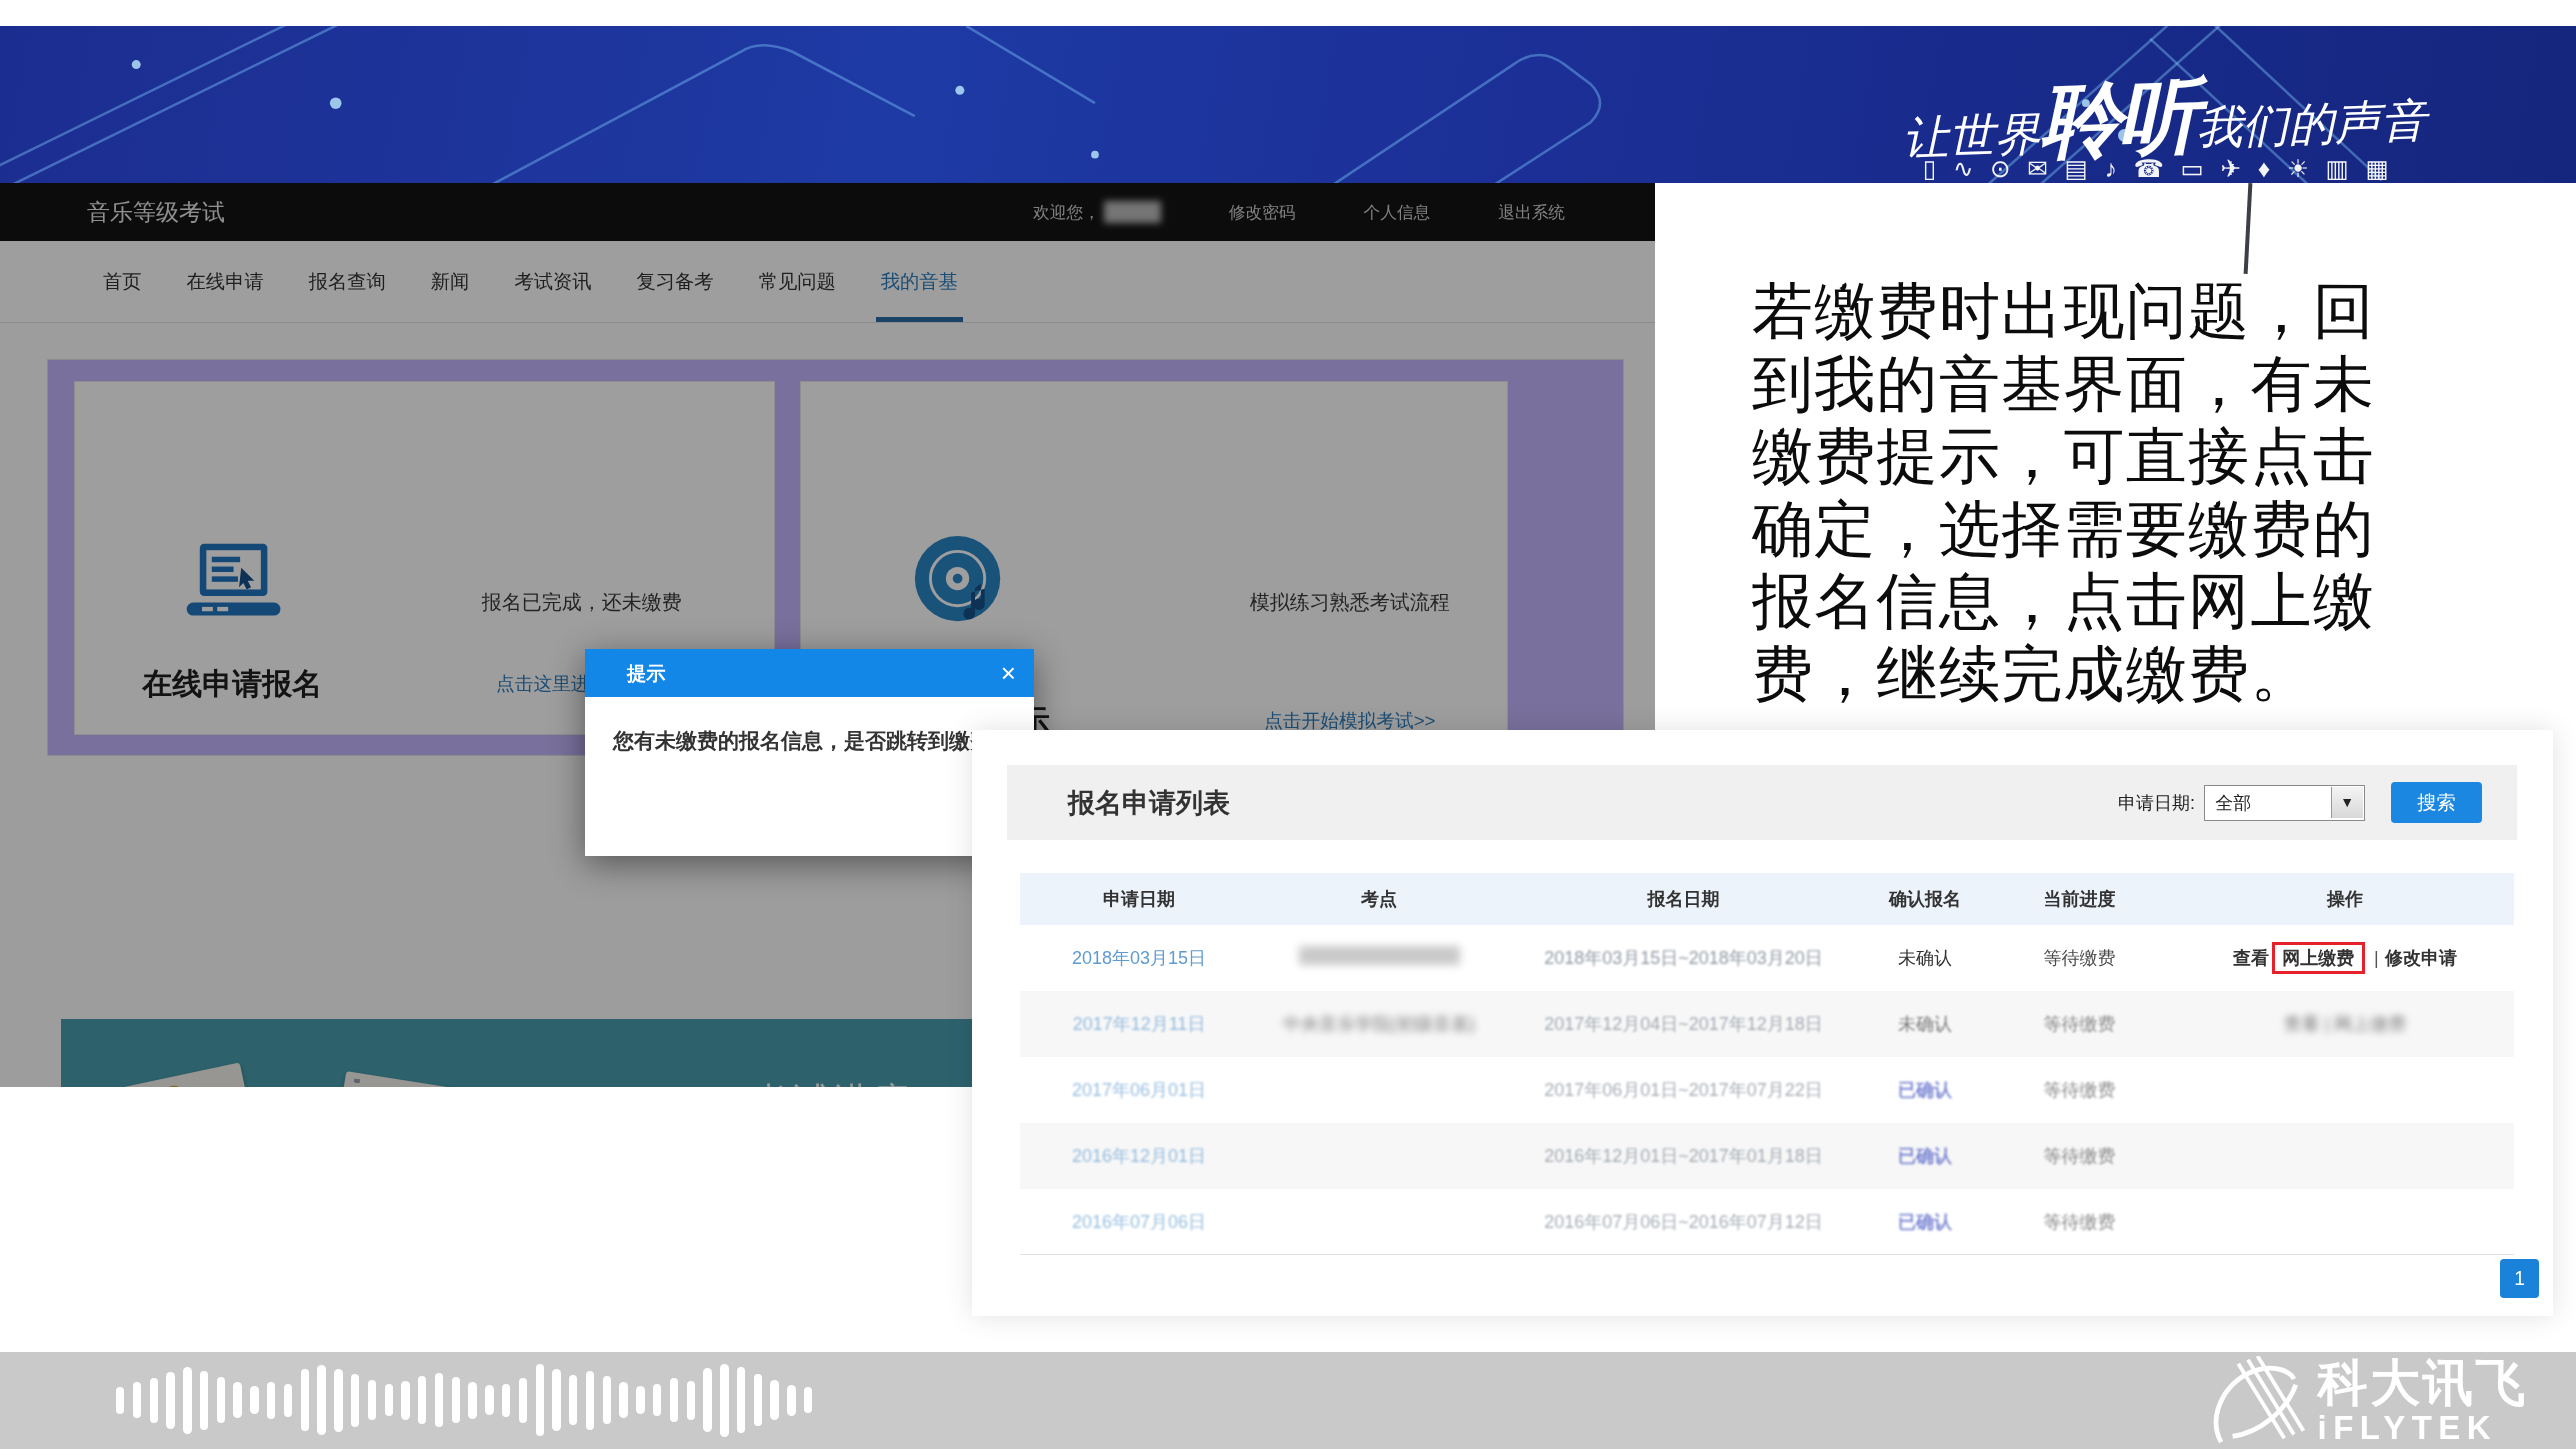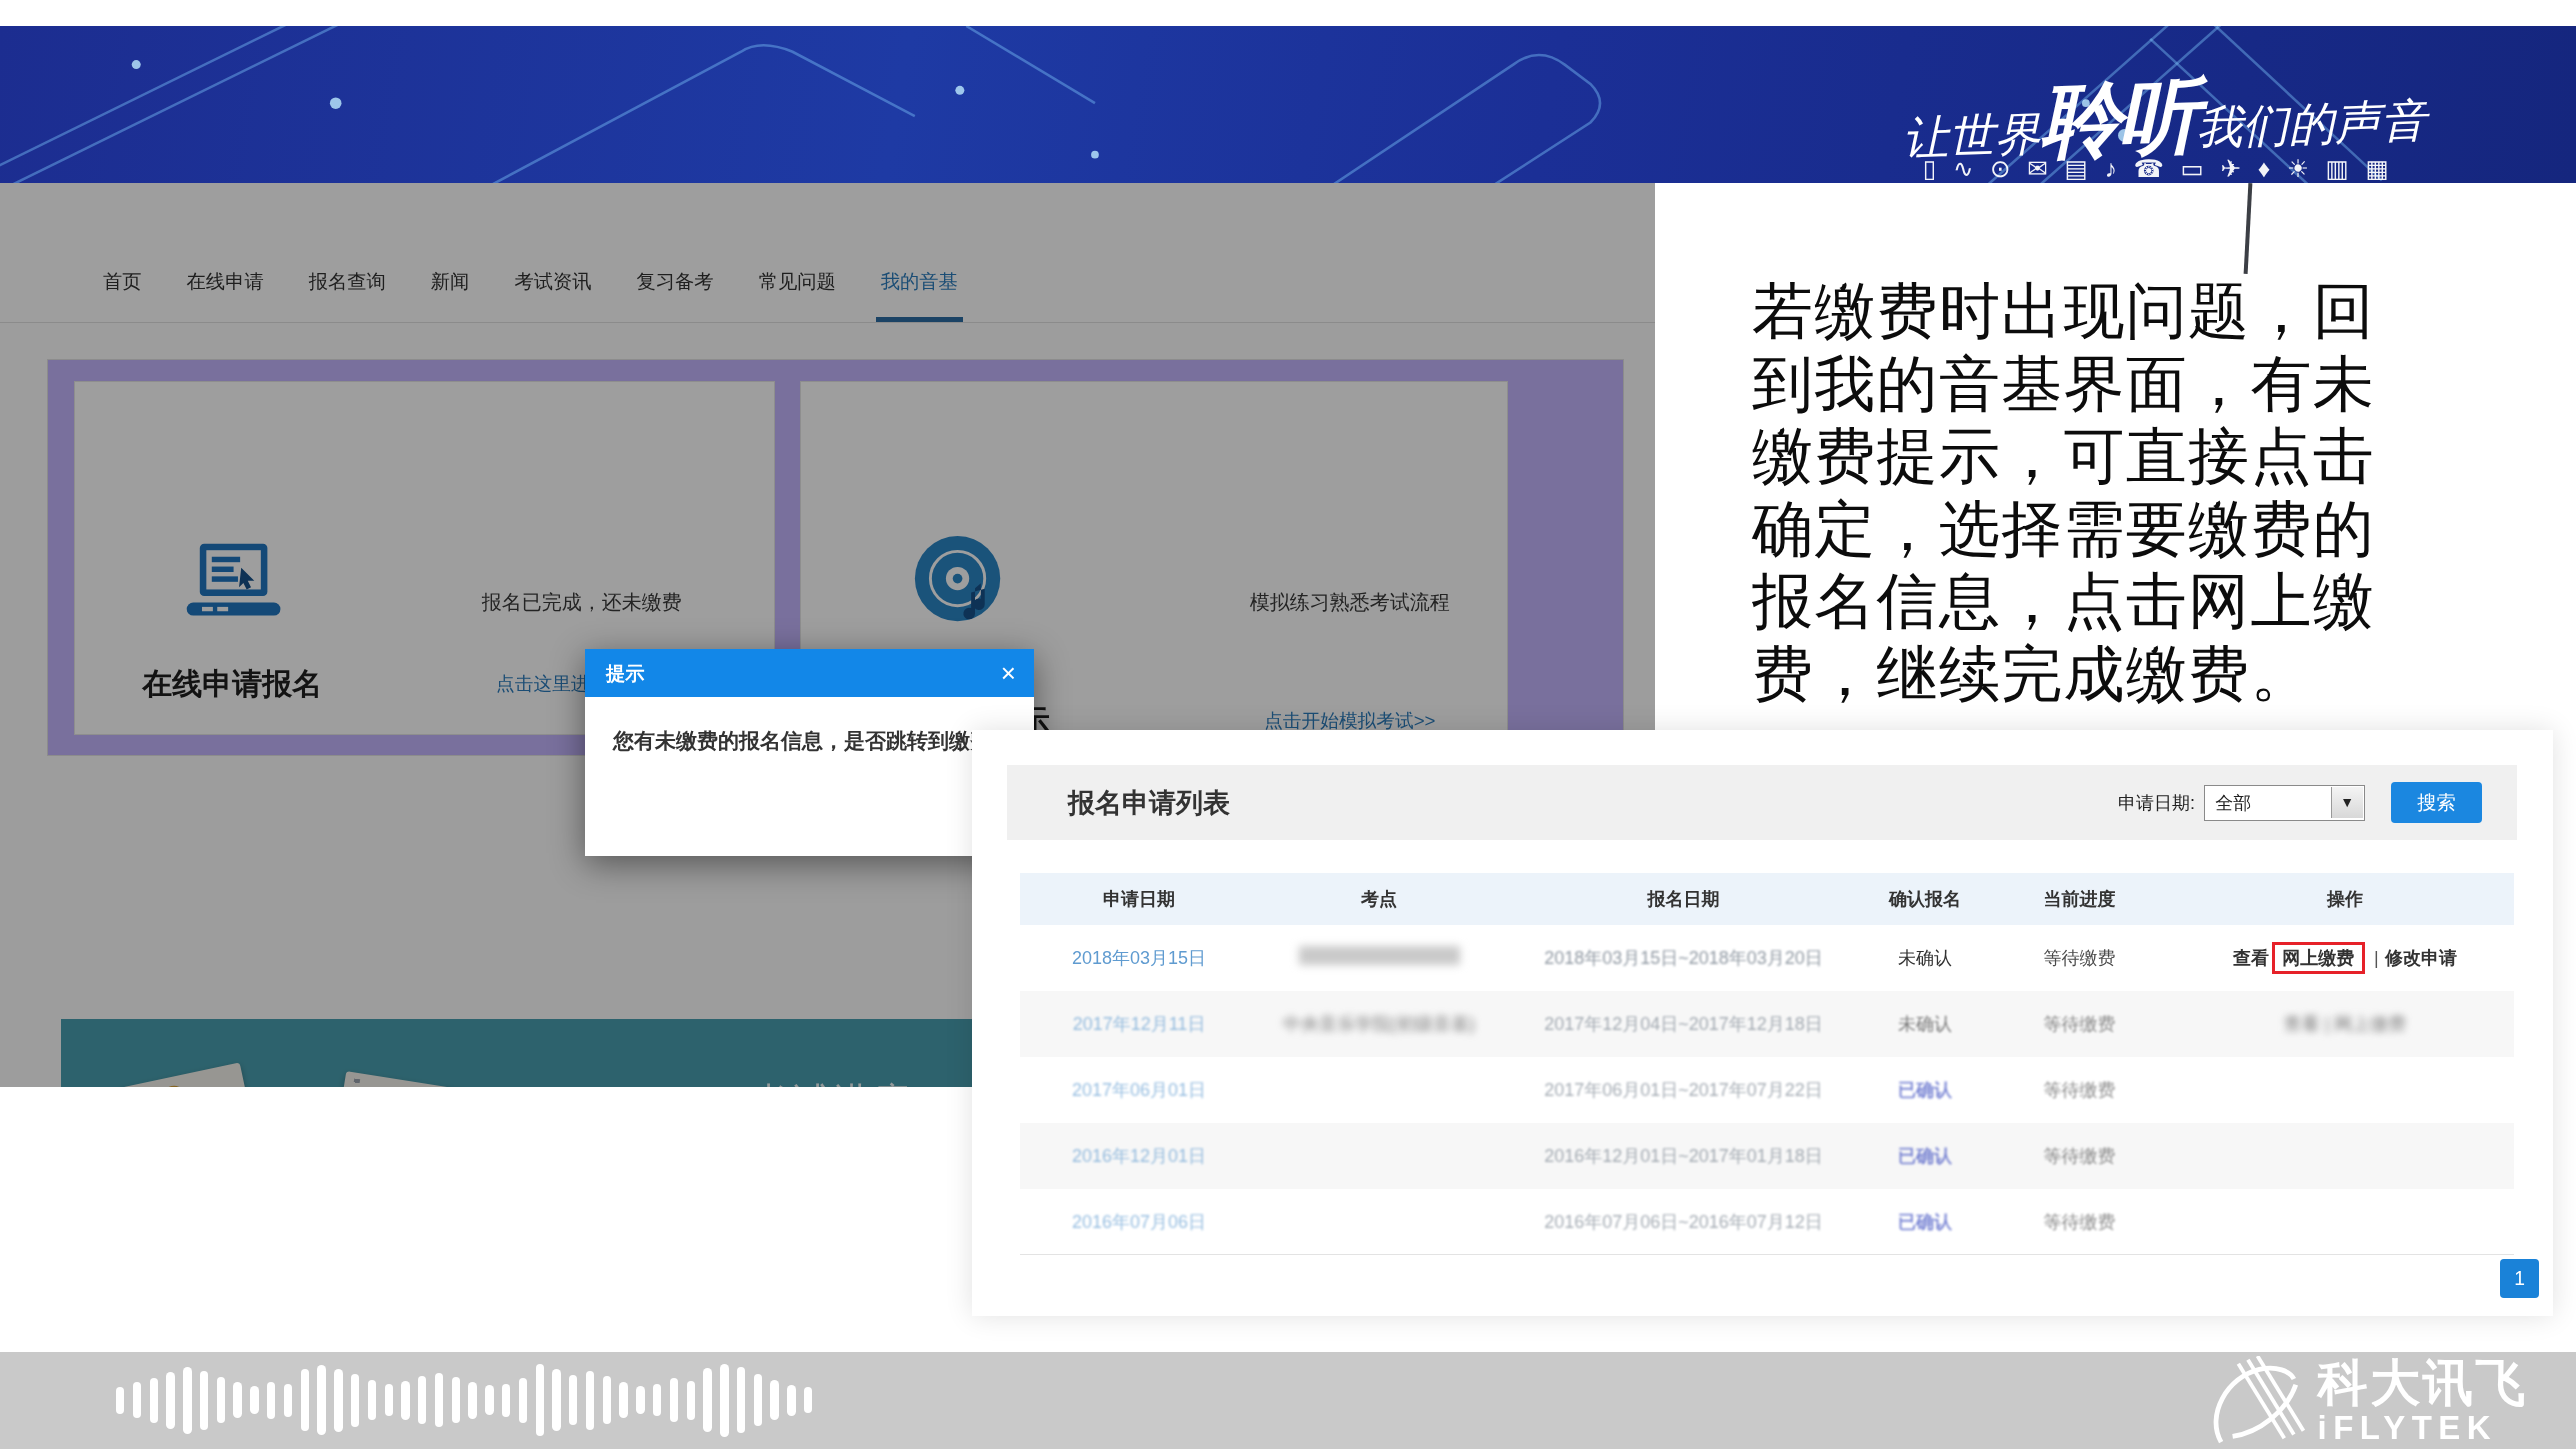--- a/index.html
+++ b/index.html
@@ -49,21 +49,21 @@
   .doc2{left:277px;top:61px;transform:rotate(9deg);}
   .doc .dot{position:absolute;border-radius:50%;width:16.7px;height:16.7px;border:3.2px solid #d7a43c;}
   .doc .lines{position:absolute;left:9px;top:6.4px;width:6.4px;height:81px;
         background:repeating-linear-gradient(#9aa2ad 0 3.9px,transparent 3.9px 10.3px);}
   .shot-overlay{position:absolute;left:0;top:0;width:1655px;height:904px;background:rgba(0,0,0,.38);z-index:5;}
 
   
   .dialog{position:absolute;left:585px;top:649px;width:449px;height:207px;background:#fff;z-index:6;
           box-shadow:0 7.7px 32px rgba(0,0,0,.45);}
   .dialog-head{height:48px;background:#1287e8;display:flex;align-items:center;color:#fff;}
-  .dialog-title{margin-left:21px;font-size:19.3px;font-weight:bold;}
+  .dialog-title{margin-left:42px;font-size:19.3px;font-weight:bold;}
   .dialog-close{margin-left:auto;margin-right:18px;font-size:26px;cursor:pointer;line-height:1;}
   .dialog-msg{margin:30px 0 0 28px;font-size:21px;font-weight:bold;color:#333;white-space:nowrap;}
   .dialog-btns{position:absolute;left:0;top:144px;width:100%;height:39px;}
   .btn-ok{position:absolute;left:126px;top:0;width:85px;height:37px;background:#1287e8;color:#fff;
           font-size:18px;border:none;cursor:pointer;}
   .btn-cancel{position:absolute;left:238px;top:0;width:88px;height:37px;background:#fff;color:#444;
           font-size:18px;border:1.3px solid #ddd;cursor:pointer;}
 
   
   .panel{position:absolute;left:972px;top:730px;width:1581px;height:586px;background:#fff;z-index:8;
@@ -140,20 +140,32 @@
         <circle cx="210" cy="60" r="7"></circle>
           <circle cx="1700" cy="200" r="6"></circle>
       </g>
     </svg>
     <div class="slogan"><span class="s">让世界</span><span class="l">聆听</span><span class="s">我们的声音</span></div>
     <div class="slogan-icons"><span>▯</span><span>∿</span><span>⊙</span><span>✉</span><span>▤</span><span>♪</span><span>☎</span><span>▭</span><span>✈</span><span>♦</span><span>☀</span><span>▥</span><span>▦</span></div>
   </div>
   <div class="calli-stroke-dark"></div>
 
   <div class="shot">
+    <div class="shot-header">
+      <div class="shot-title">音乐等级考试</div>
+      <div class="shot-menu">
+        <span class="welcome-wrap">
+            <span>欢迎您，</span>
+            <span class="user-blur"></span>
+          </span>
+        <span>修改密码</span>
+        <span>个人信息</span>
+        <span>退出系统</span>
+      </div>
+    </div>
     <div class="shot-nav">
         <span class="nav-item">首页</span>
         <span class="nav-item">在线申请</span>
         <span class="nav-item">报名查询</span>
         <span class="nav-item">新闻</span>
         <span class="nav-item">考试资讯</span>
         <span class="nav-item">复习备考</span>
         <span class="nav-item">常见问题</span>
         <span class="nav-item active">我的音基</span>
       </div>

